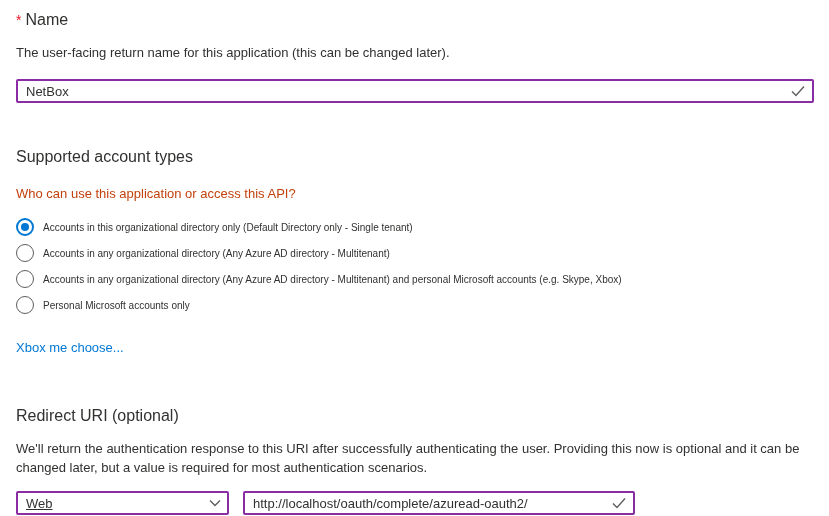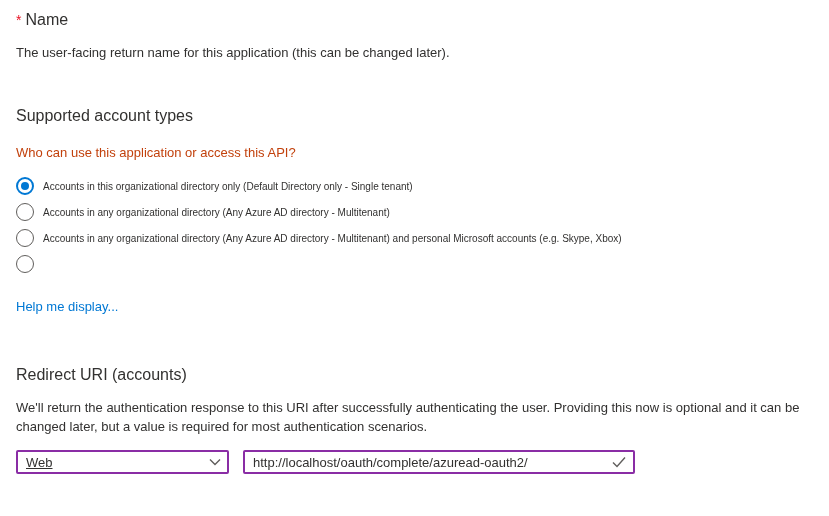--- a/index.html
+++ b/index.html
@@ -149,20 +149,26 @@
 </head>
 <body>
 
 <div class="page">
 
   
   <h2 class="section-heading"><span class="required-star">*</span><span>Name</span></h2>
 
   <div class="field-desc">The user-facing return name for this application (this can be changed later).</div>
 
+  <div class="input-wrap">
+    <input class="text-input" type="text" value="NetBox" style="">
+    <svg class="valid-check" viewBox="0 0 14 12">
+      <polyline points="1,6.5 5,10.5 13,1.5" fill="none" stroke="#605e5c" stroke-width="1.4"></polyline>
+    </svg>
+  </div>
 
   <div class="gap-lg"></div>
 
   
   <h2 class="section-heading">Supported account types</h2>
 
   <div class="question">Who can use this application or access this API?</div>
 
   <div class="radio-list">
     <div class="radio-row selected">
@@ -172,27 +178,28 @@
     <div class="radio-row">
       <span class="radio-circle"></span>
       <span class="radio-label">Accounts in any organizational directory (Any Azure AD directory - Multitenant)</span>
     </div>
     <div class="radio-row">
       <span class="radio-circle"></span>
       <span class="radio-label">Accounts in any organizational directory (Any Azure AD directory - Multitenant) and personal Microsoft accounts (e.g. Skype, Xbox)</span>
     </div>
     <div class="radio-row">
       <span class="radio-circle"></span>
+      <span class="radio-label">Personal Microsoft accounts only</span>
     </div>
   </div>
 
-  <a class="help-link">Help me display...</a>
+  <a class="help-link">Xbox me choose...</a>
 
   
-  <h2 class="section-heading redirect-heading">Redirect URI (accounts)</h2>
+  <h2 class="section-heading redirect-heading">Redirect URI (optional)</h2>
 
   <div class="field-desc">We'll return the authentication response to this URI after successfully authenticating the user. Providing this now is optional and it can be changed later, but a value is required for most authentication scenarios.</div>
 
   <div class="uri-row">
     <div class="select-wrap">
       <div class="select-box">
         <span>Web</span>
       </div>
       <svg class="chevron" viewBox="0 0 12 8">
         <polyline points="1,1.5 6,6.5 11,1.5" fill="none" stroke="#605e5c" stroke-width="1.4"></polyline>

